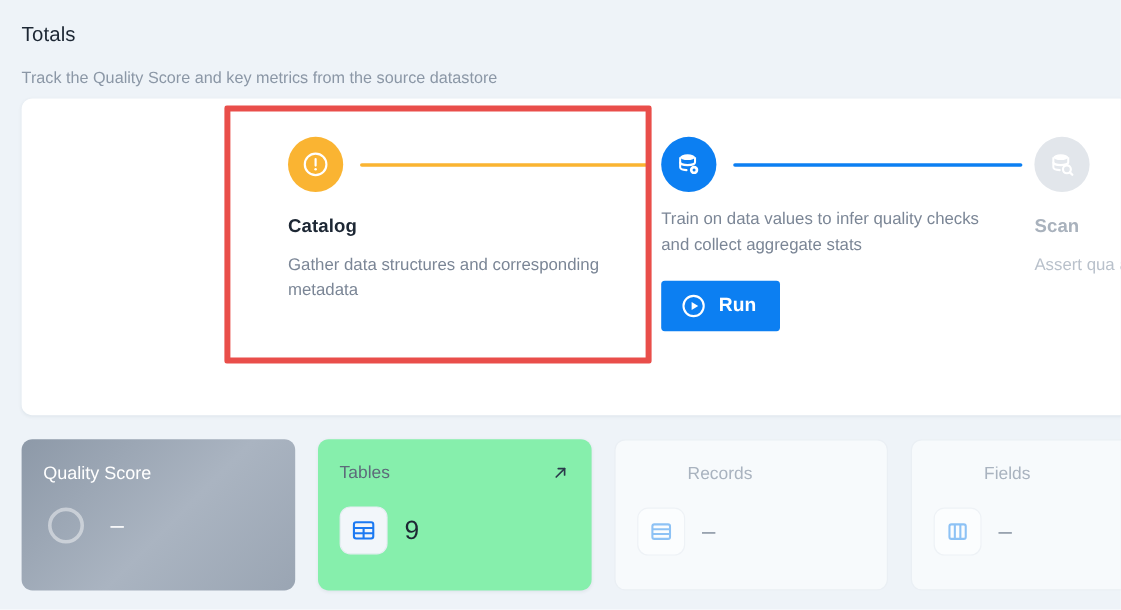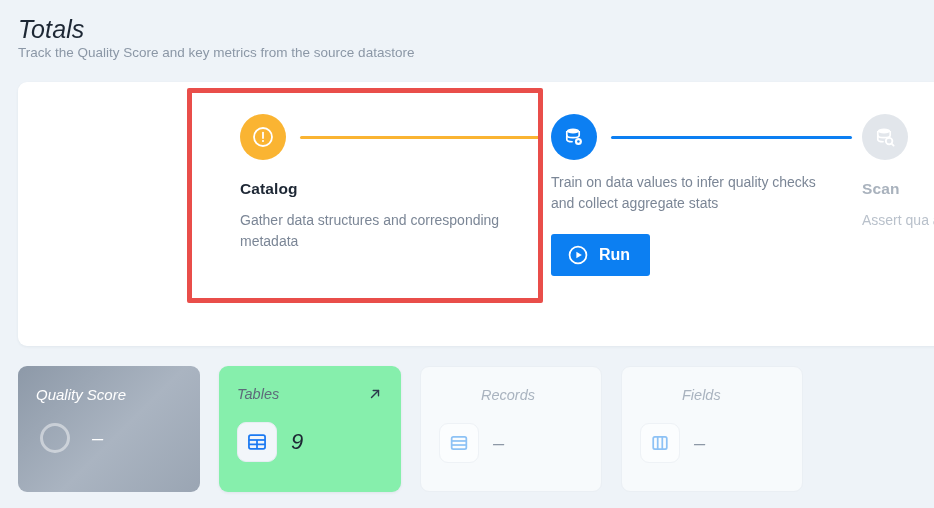--- a/index.html
+++ b/index.html
@@ -19,29 +19,28 @@
     width: 934px;
     height: 508px;
     box-sizing: border-box;
   }
 
   
   .header {
     padding: 14px 0 0 18px;
   }
   .page-title {
-    font-size: 25px;
+    font-size: 17px;
     line-height: 30px;
     font-weight: 400;
     color: #1d2734;
     letter-spacing: 0.1px;
-    font-style: italic;
   }
   .page-subtitle {
-    margin-top: 0;
+    margin-top: 12px;
     font-size: 13.5px;
     line-height: 18px;
     color: #8b97a6;
     font-weight: 400;
   }
 
   
   .steps-panel {
     position: absolute;
     left: 18px;
@@ -146,27 +145,26 @@
 
   
   .metrics {
     position: absolute;
     left: 18px;
     top: 366px;
     display: flex;
     gap: 19px;
   }
   .metric-card {
-    width: 182px;
+    width: 228px;
     height: 126px;
     box-sizing: border-box;
     border-radius: 9px;
     padding: 20px 18px 0 18px;
     position: relative;
-    font-style: italic;
   }
   .metric-card.score {
     background: linear-gradient(135deg, #8d99a8 0%, #aab4c1 55%, #9aa5b3 100%);
   }
   .metric-card.active {
     background: #86efac;
     box-shadow: 0 1px 3px rgba(25,45,75,0.07);
   }
   .metric-card.muted {
     background: #f7fafc;

